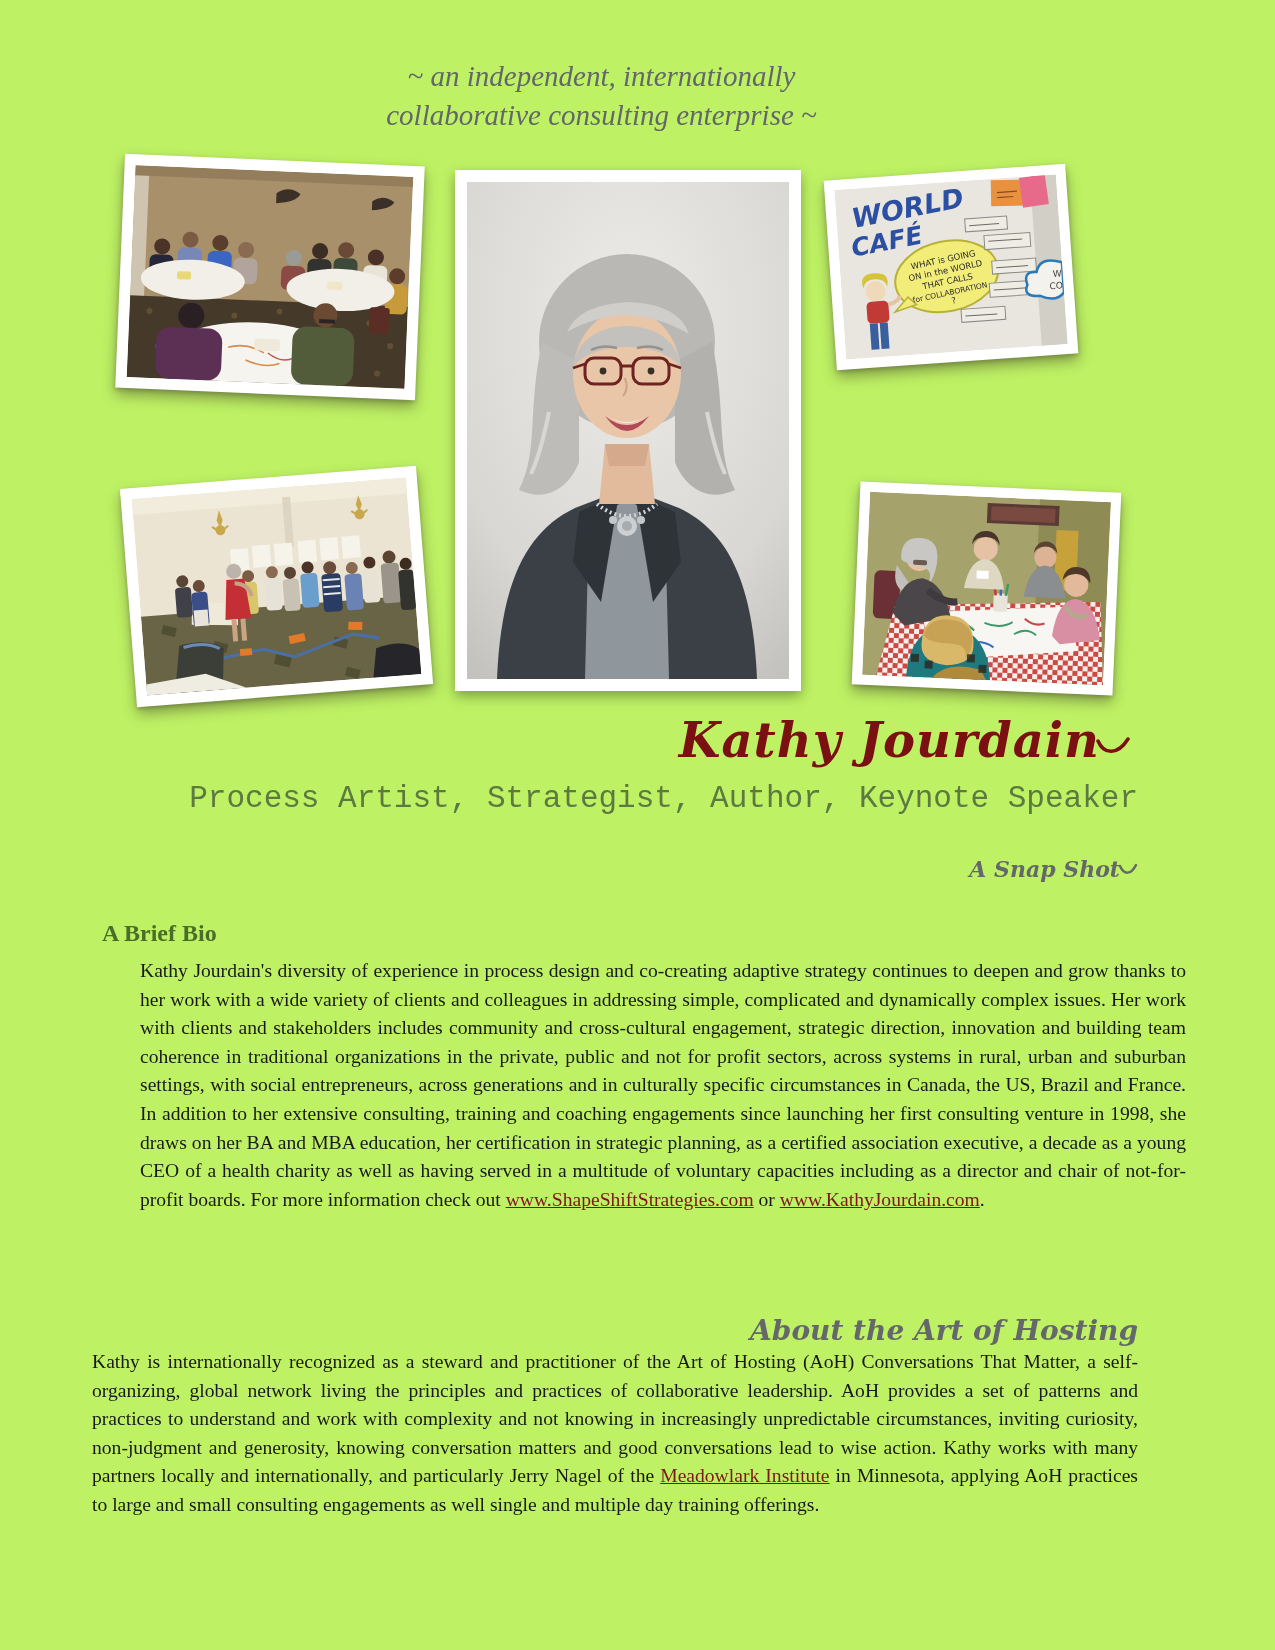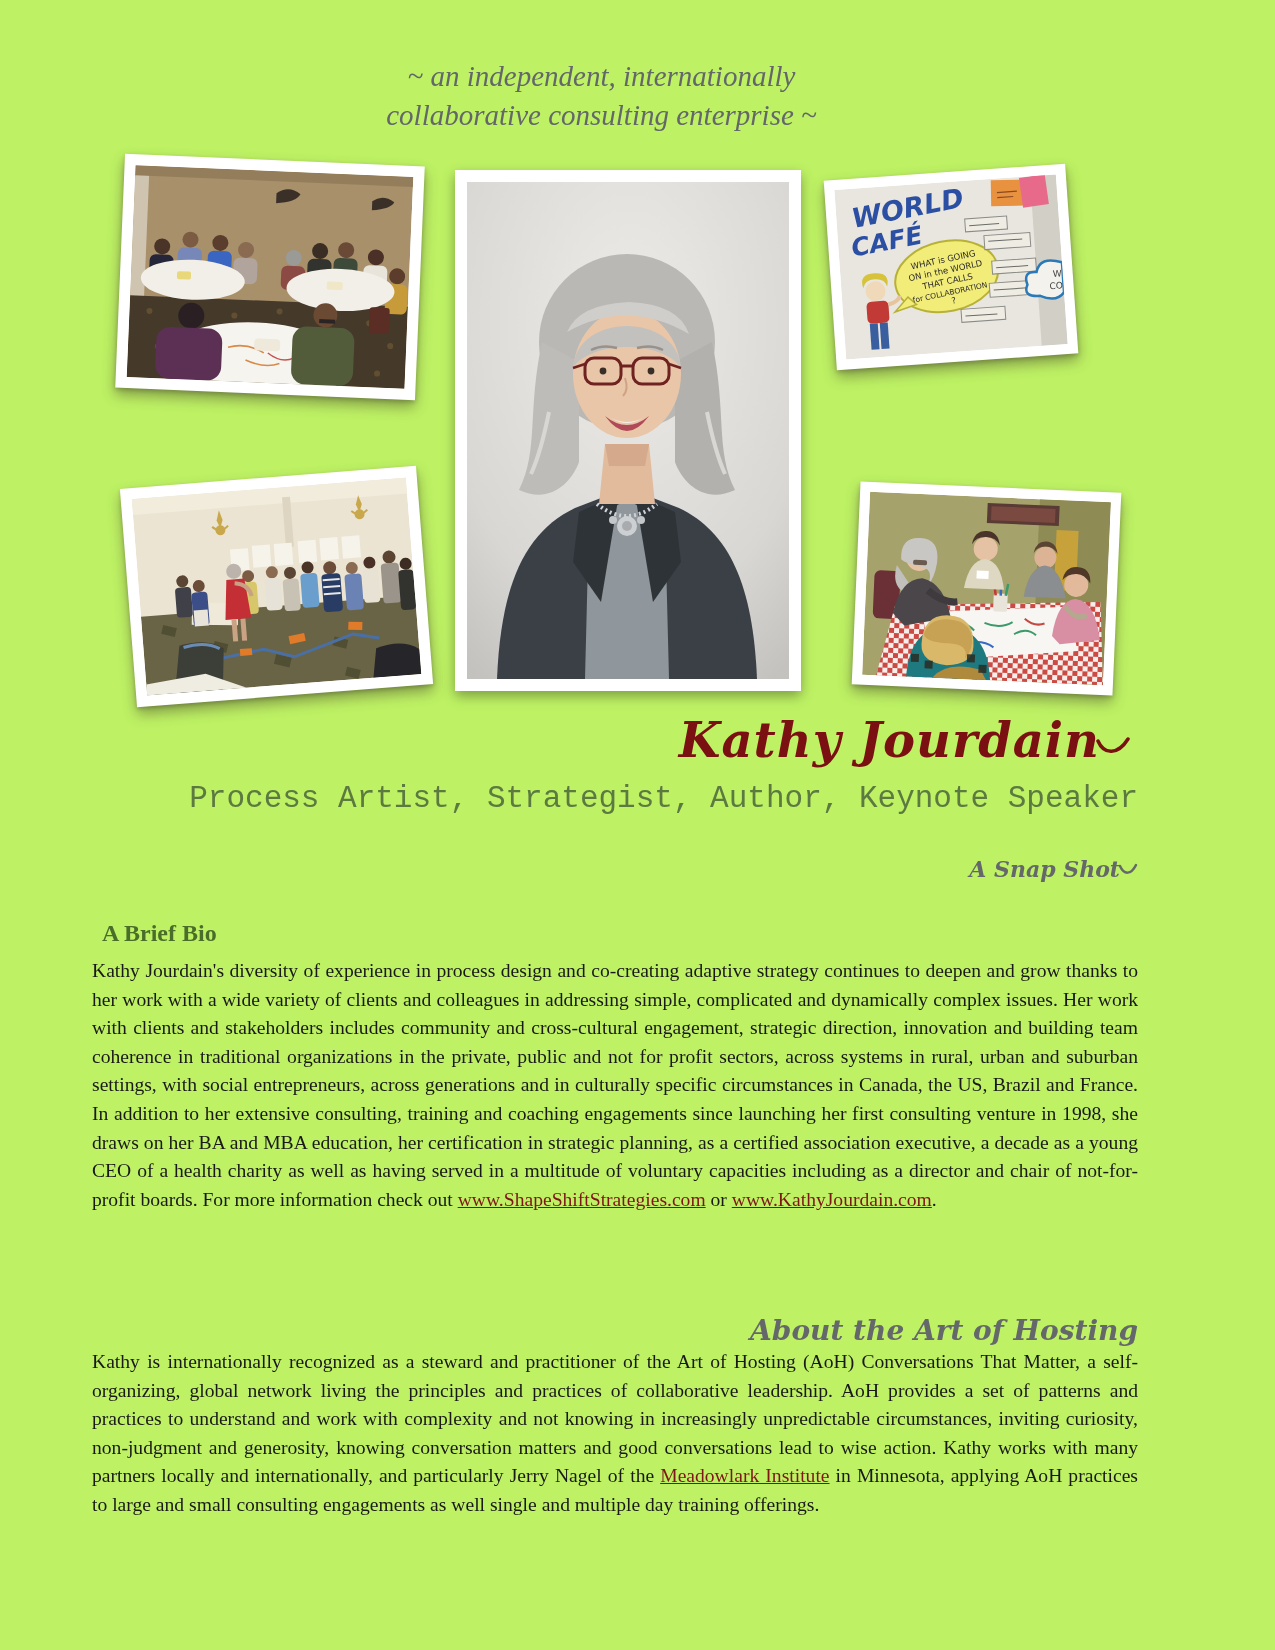--- a/index.html
+++ b/index.html
@@ -46,21 +46,21 @@
     position:absolute; top:1314px; right:137px;
     font-family:"DejaVu Serif", serif;
     font-size:28px; font-weight:bold; font-style:italic; color:#64686b;
     white-space:nowrap;
   }
   .body-par {
     position:absolute; left:92px; width:1046px;
     font-size:19.6px; line-height:28.6px; text-align:justify;
     color:#191919; font-family:"Liberation Serif", serif;
   }
-  .bio-par { top:957px; }
+  .bio-par { top:957px;margin-left:48px; }
   .aoh-par { top:1348px; }
   .doc-link { color:#7d1618; text-decoration:underline; cursor:pointer; }
   
   .photo {
     position:absolute; background:#fff; box-sizing:border-box;
     box-shadow:0 7px 14px rgba(60,50,40,.45), 0 2px 4px rgba(0,0,0,.2);
   }
   .photo svg { display:block; width:100%; height:100%; }
   .photo-tables   { left:120px; top:160px; width:300px; height:234px; padding:11px; transform:rotate(2.4deg); }
   .photo-portrait { left:455px; top:170px; width:346px; height:521px; padding:12px;

